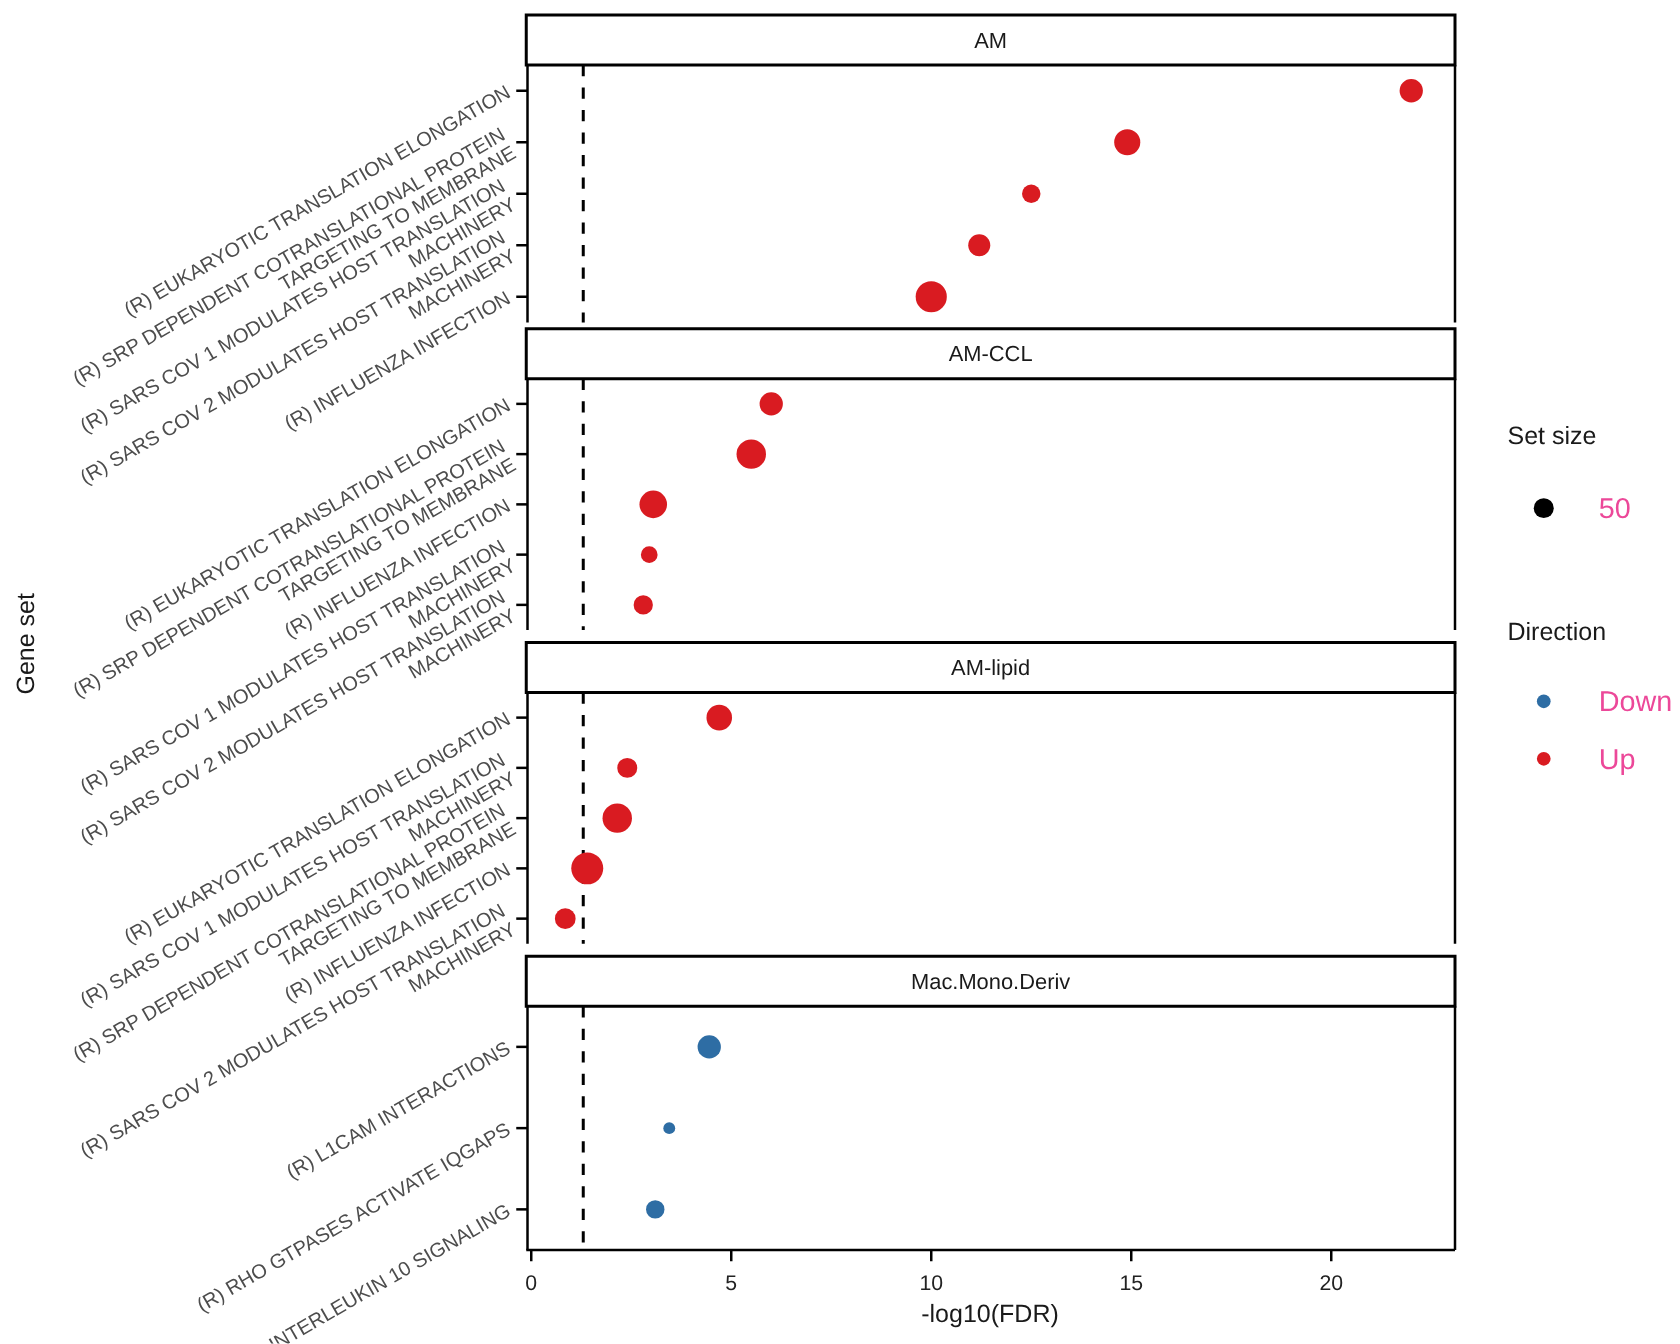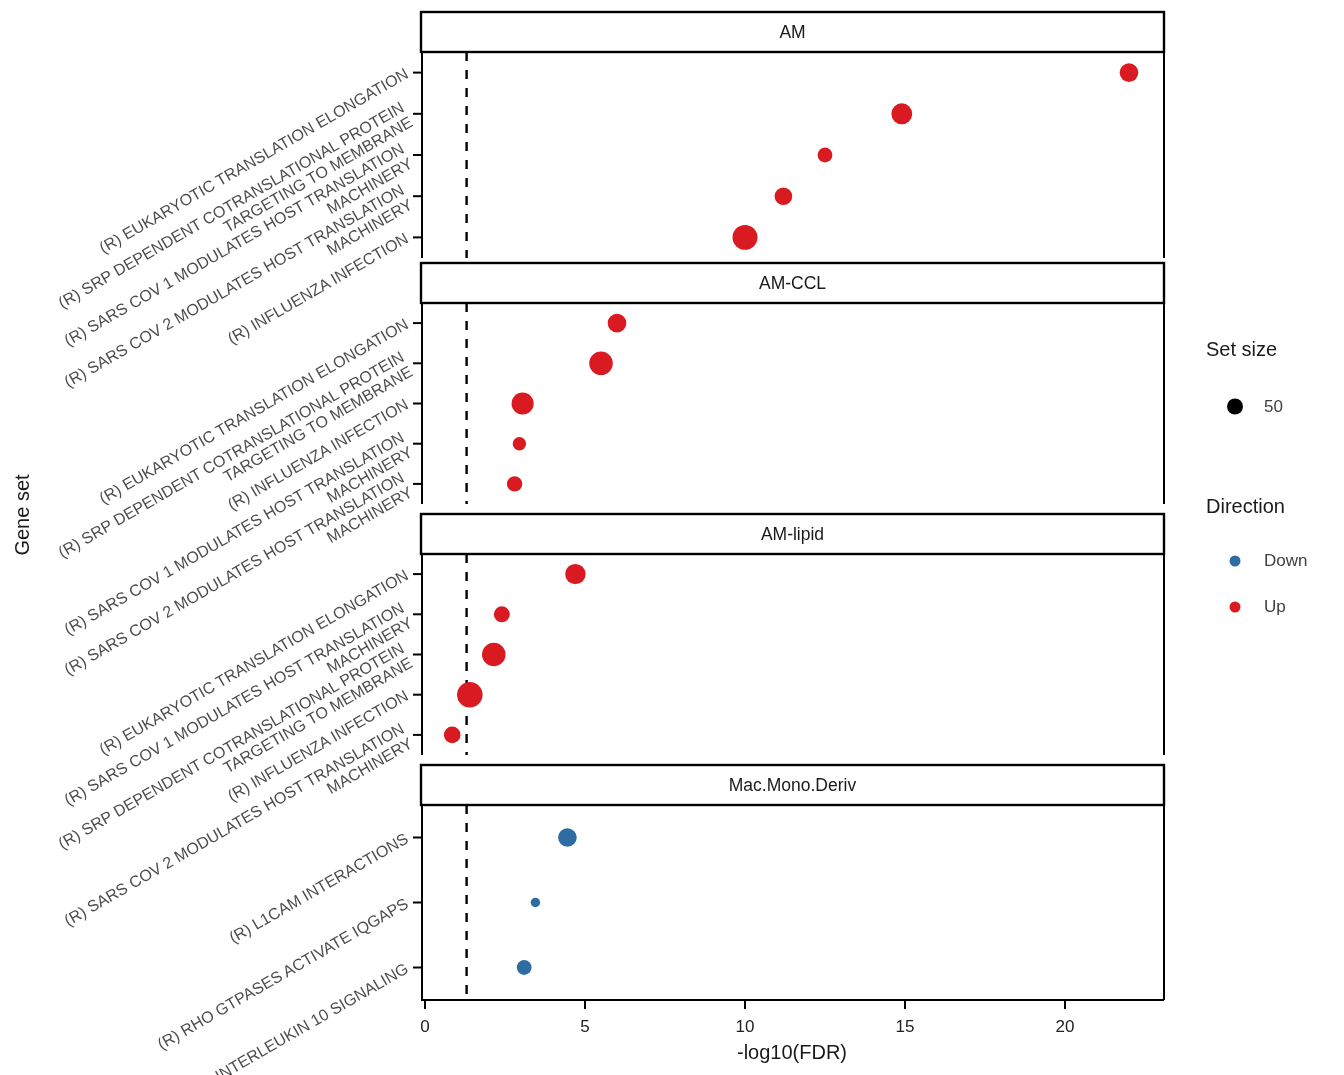--- a/index.html
+++ b/index.html
@@ -7,21 +7,21 @@
           font-family:"Liberation Sans",sans-serif;}
   #plot{position:absolute;left:0;top:0;}
   #plot text{font-family:"Liberation Sans",sans-serif;}
   .axis-title{position:absolute;font-size:20px;color:#1a1a1a;white-space:nowrap;}
   .y-title{left:22px;top:515px;transform:translate(-50%,-50%) rotate(-90deg);}
   .x-title{left:792px;top:1052px;transform:translate(-50%,-50%);}
   .legend{position:absolute;left:1206px;top:338px;width:146px;}
   .legend-title{font-size:20px;color:#1a1a1a;margin-bottom:22px;}
   .legend-row{display:flex;align-items:center;height:47px;}
   .legend-row.dir{height:46px;}
-  .legend-row span{font-size:17px;color:#404040;margin-left:0;}
+  .legend-row span{font-size:23px;color:#ec4899;margin-left:15px;}
   .direction-title{margin-top:65px;margin-bottom:20px;}
 </style>
 </head>
 <body>
 
 <div class="figure">
   <svg id="plot" width="1344" height="1075" viewBox="0 0 1344 1075">
       <line x1="466.6" x2="466.6" y1="52" y2="258" stroke="#000" stroke-width="2.4" stroke-dasharray="9 9"></line>
       <line x1="422" x2="422" y1="52" y2="258" stroke="#000" stroke-width="2"></line>
       <line x1="1164" x2="1164" y1="52" y2="258" stroke="#000" stroke-width="2"></line>

